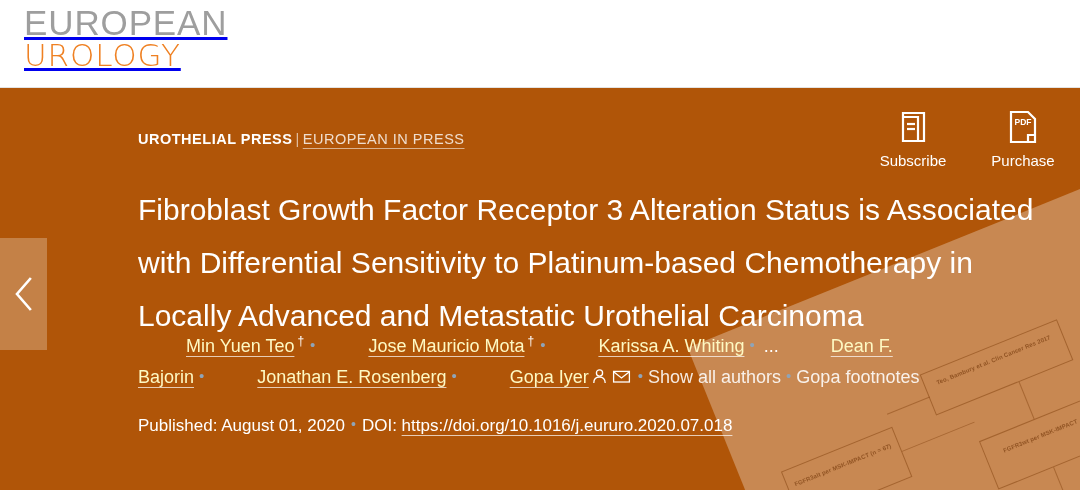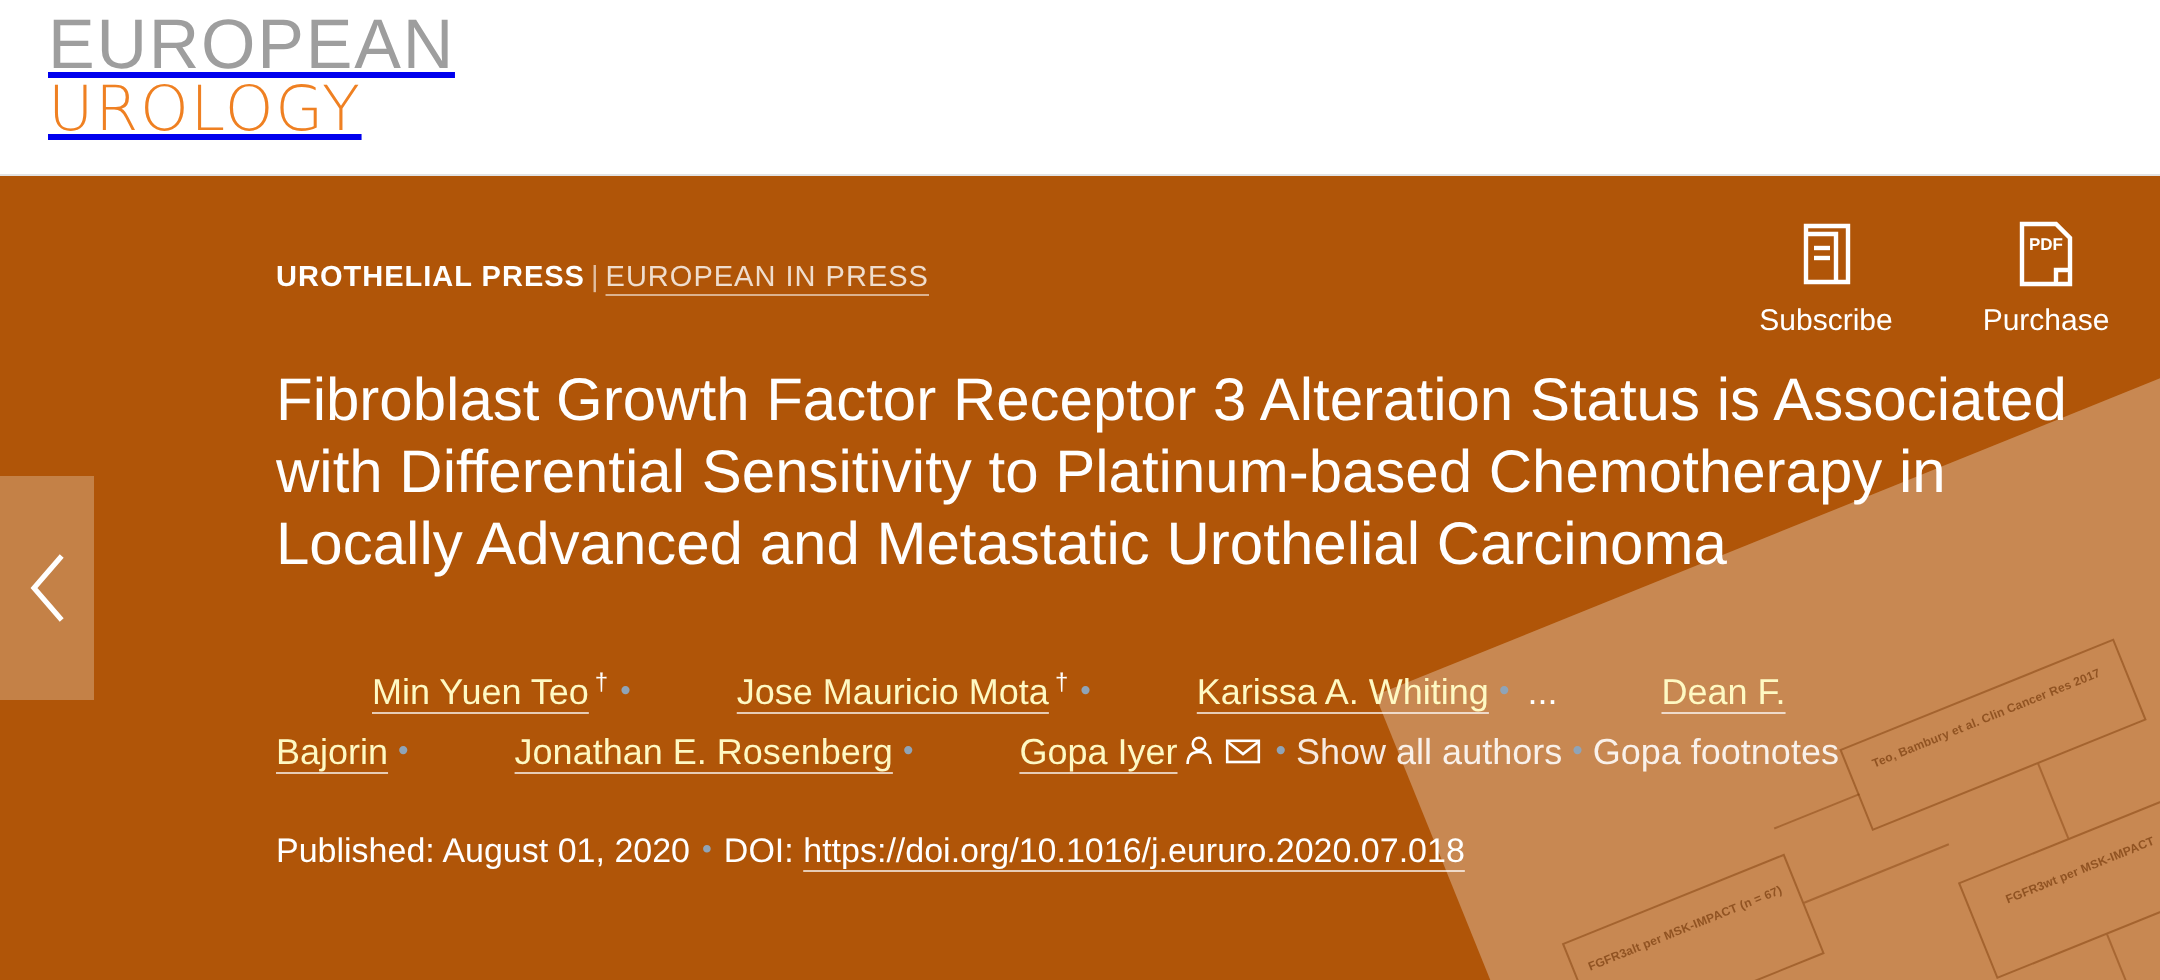--- a/index.html
+++ b/index.html
@@ -190,21 +190,21 @@
 
   .article-title {
     position: absolute;
     left: 0;
     top: 95px;
     width: 905px;
     margin: 0;
     color: #ffffff;
     font-size: 30px;
     font-weight: normal;
-    line-height: 36px;
+    line-height: 53px;
     font-family: "Liberation Sans", sans-serif;
   }
 
   .authors {
     position: absolute;
     left: 0;
     top: 238px;
     width: 910px;
     color: #ffffff;
     font-size: 18px;

